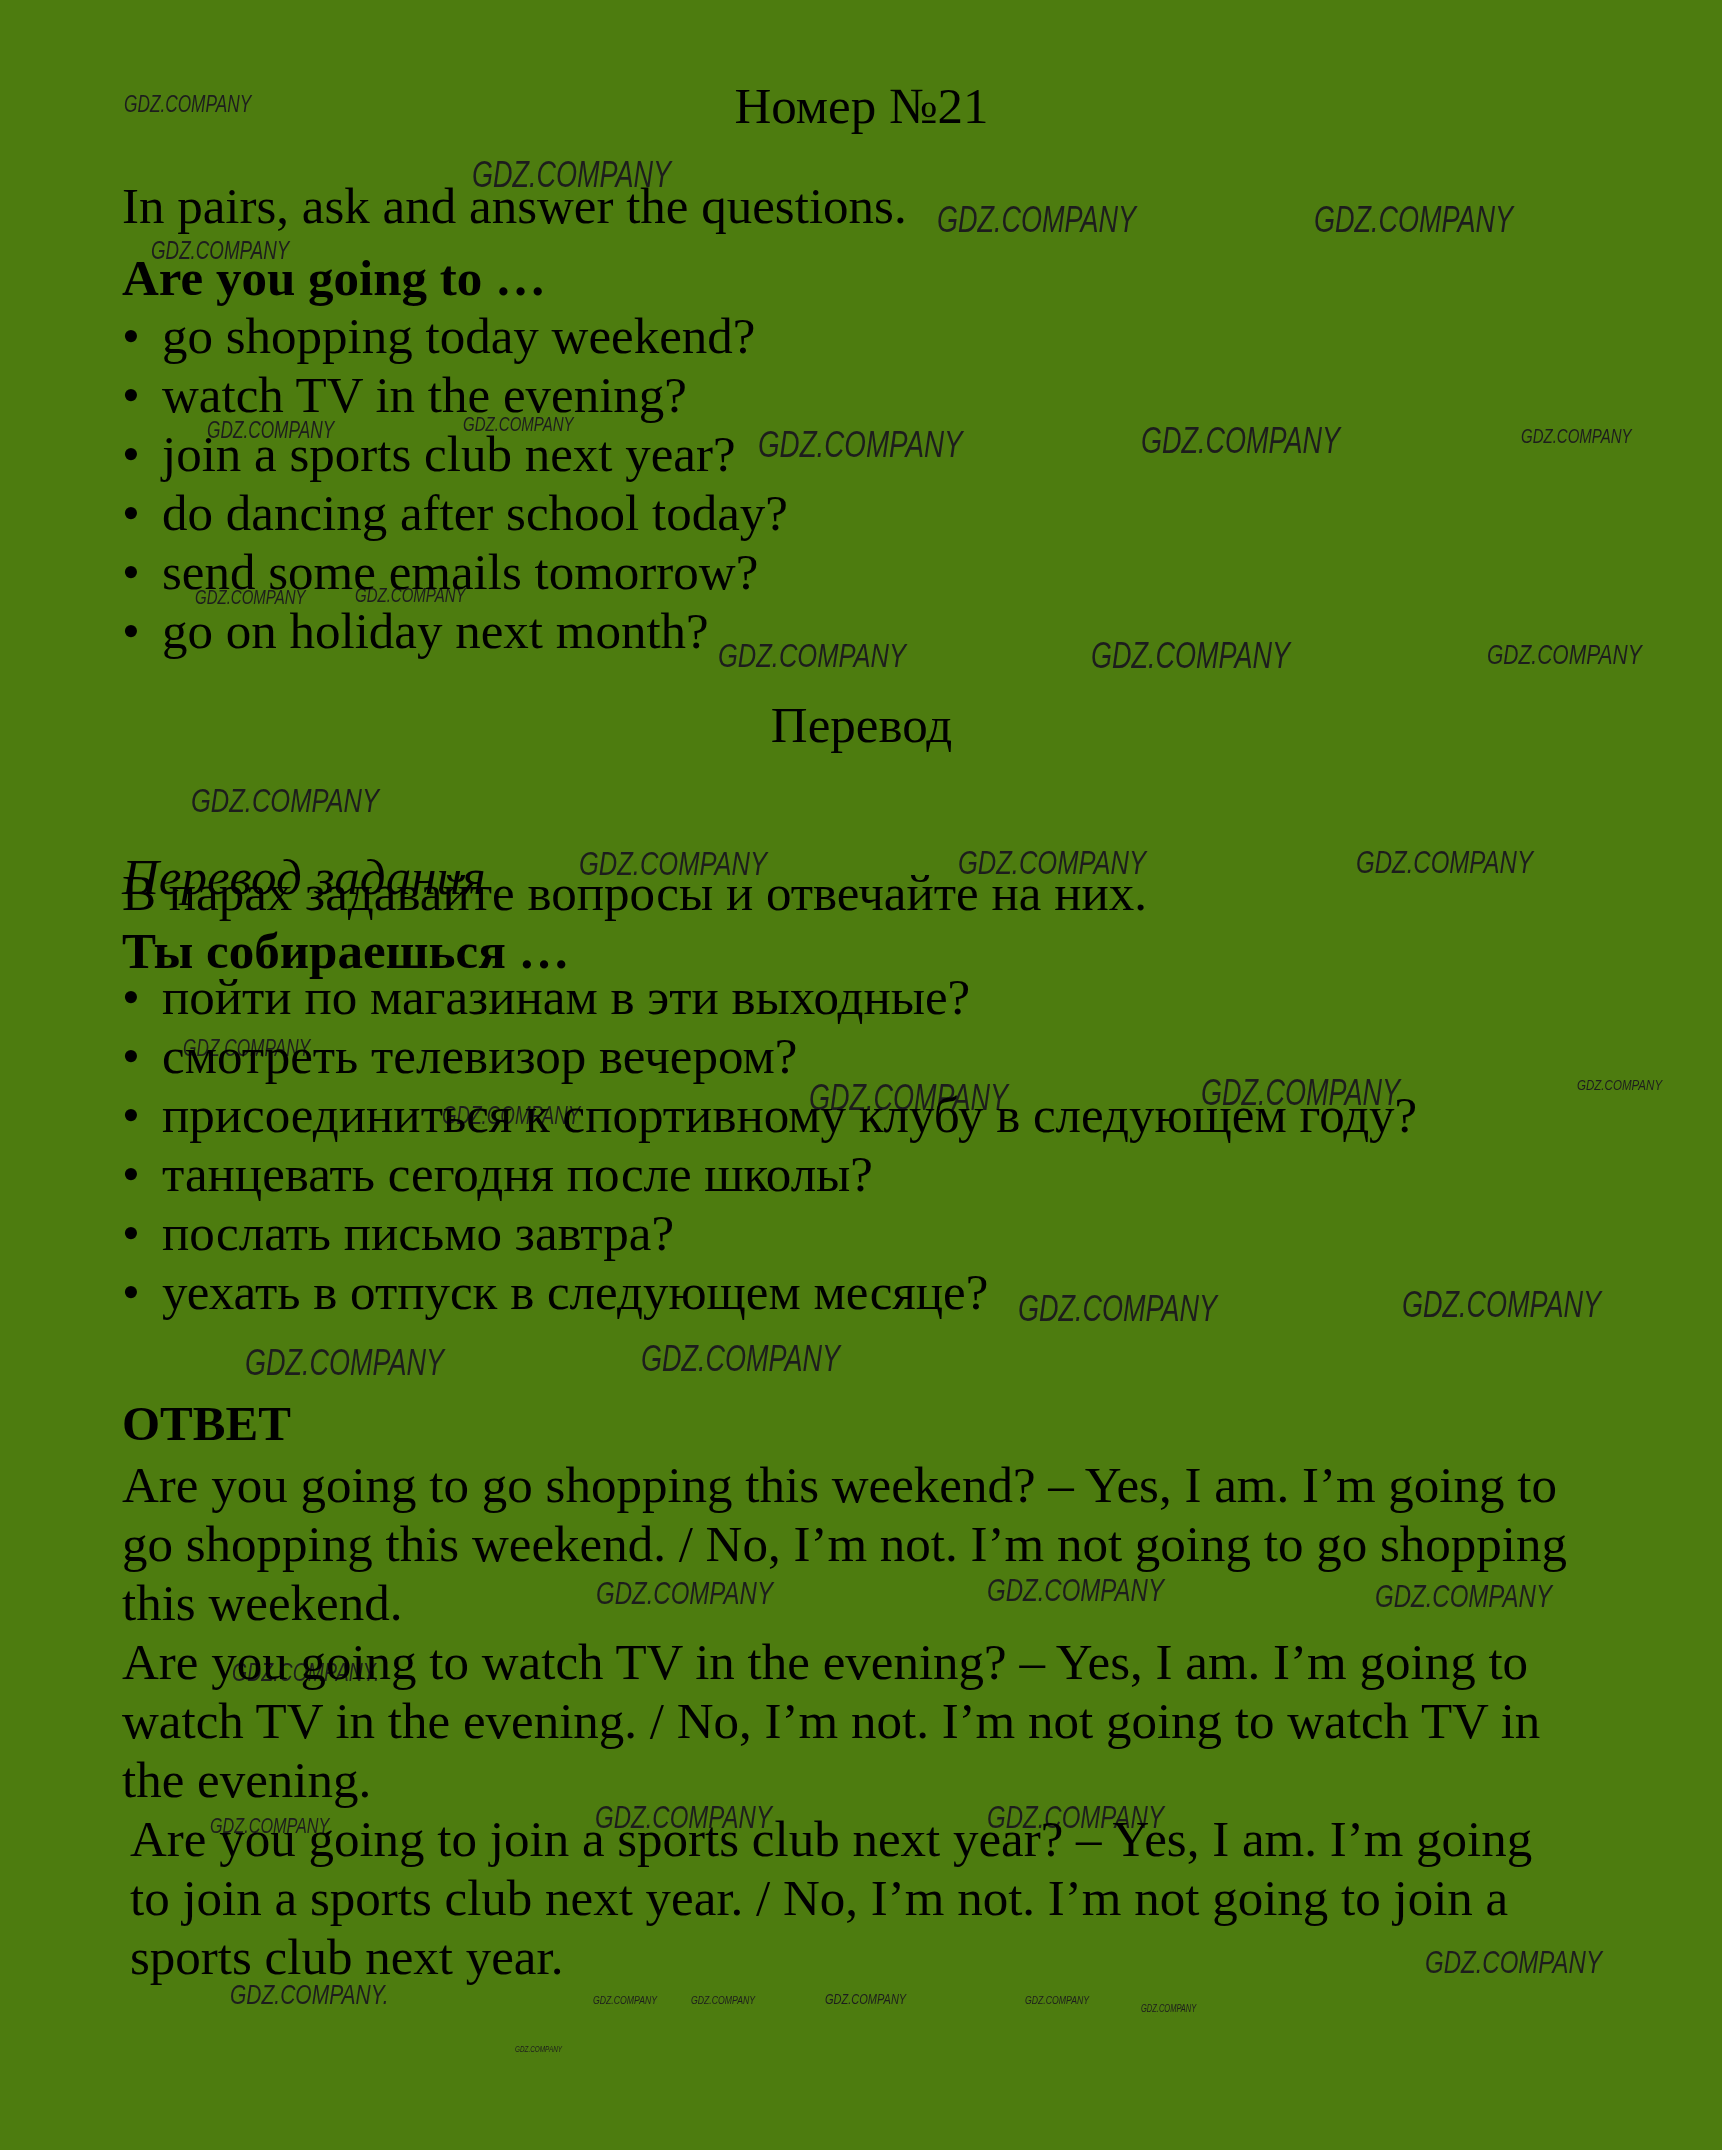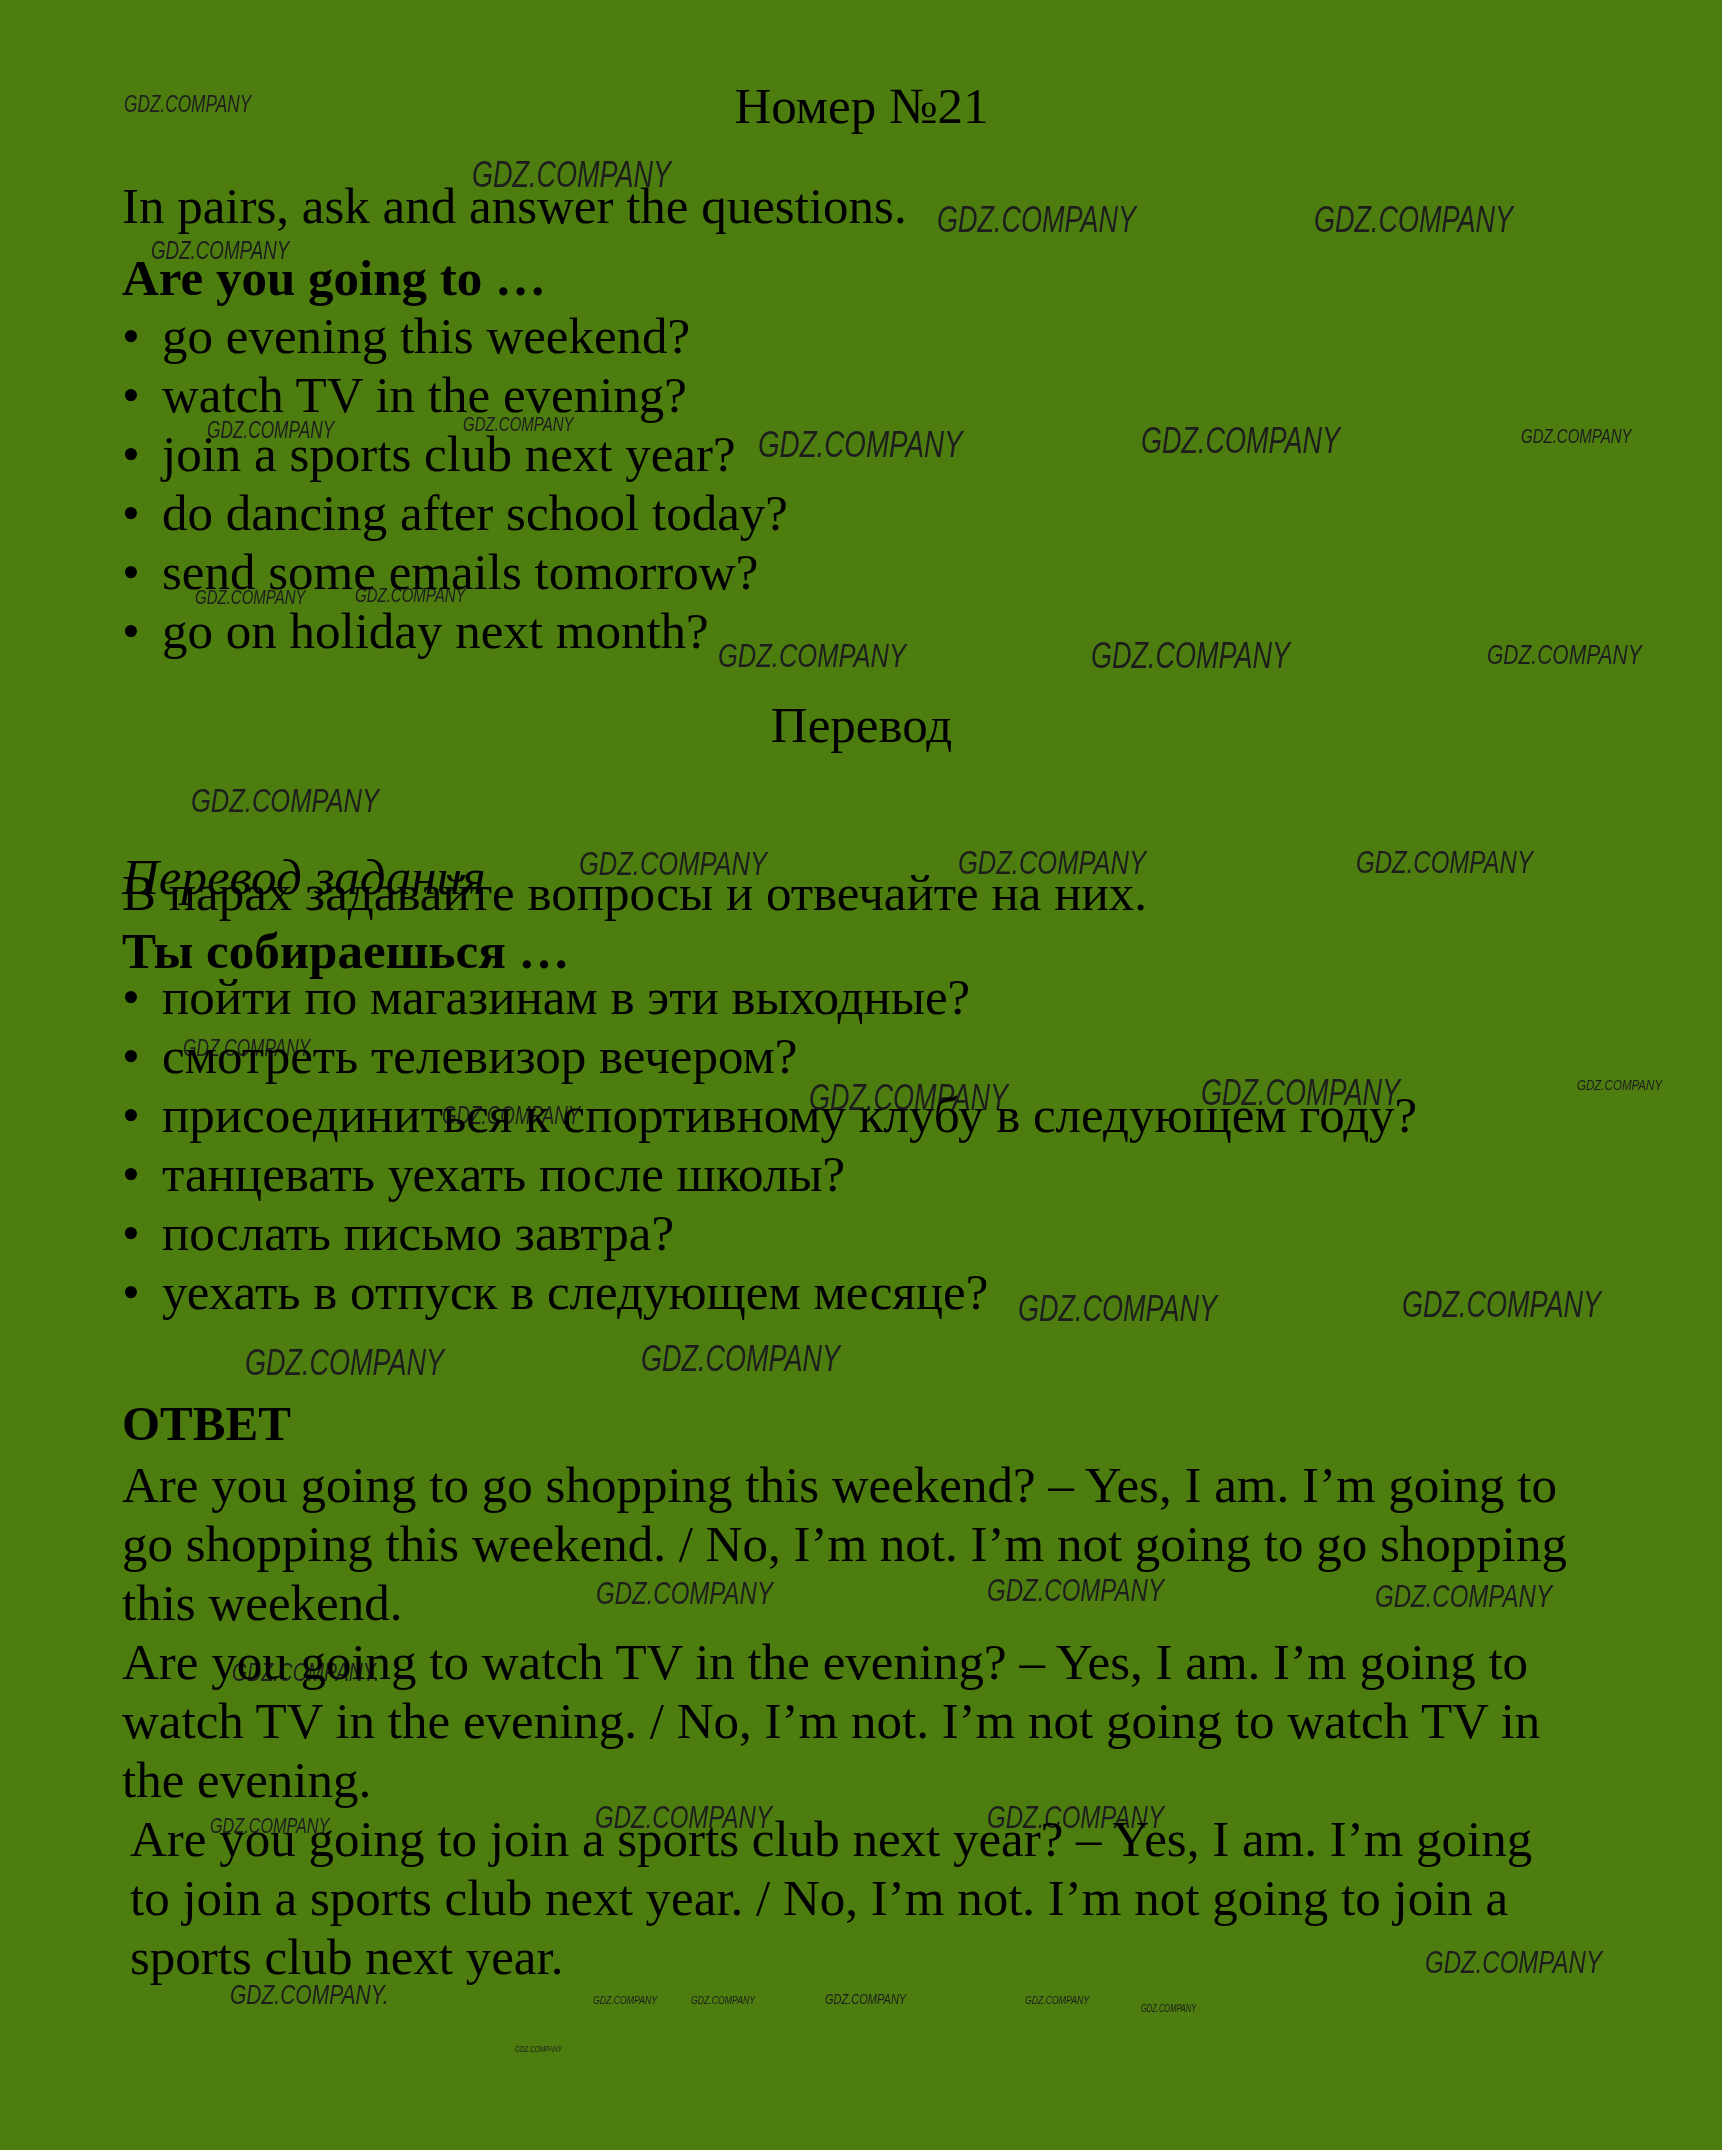--- a/index.html
+++ b/index.html
@@ -95,39 +95,39 @@
   <i class="wm" style="left:1025px;top:1994px;font-size:11.6px">GDZ.COMPANY</i>
   <i class="wm" style="left:1141px;top:2004px;font-size:10px">GDZ.COMPANY</i>
   <i class="wm" style="left:515px;top:2045px;font-size:8.5px">GDZ.COMPANY</i>
 
   <h1 id="title" class="blk center">Номер №21</h1>
 
   <p id="intro-en" class="blk">In pairs, ask and answer the questions.</p>
   <p id="lead-en" class="blk b">Are you going to …</p>
 
   <ul id="bullets-en" class="blk">
-    <li>go evening this weekend?</li>
+    <li>go shopping today weekend?</li>
     <li>watch TV in the evening?</li>
     <li>join a sports club next year?</li>
     <li>do dancing after school today?</li>
     <li>send some emails tomorrow?</li>
     <li>go on holiday next month?</li>
   </ul>
 
   <h2 id="reshenie" class="blk center">Перевод</h2>
 
   <h3 id="perevod" class="blk bi">Перевод задания</h3>
   <p id="intro-ru" class="blk">В парах задавайте вопросы и отвечайте на них.</p>
   <p id="lead-ru" class="blk b">Ты собираешься …</p>
 
   <ul id="bullets-ru" class="blk">
     <li>пойти по магазинам в эти выходные?</li>
     <li>смотреть телевизор вечером?</li>
     <li>присоединиться к спортивному клубу в следующем году?</li>
-    <li>танцевать уехать после школы?</li>
+    <li>танцевать сегодня после школы?</li>
     <li>послать письмо завтра?</li>
     <li>уехать в отпуск в следующем месяце?</li>
   </ul>
 
   <h3 id="otvet" class="blk b">ОТВЕТ</h3>
 
   <div id="answers" class="blk">
     <p>Are you going to go shopping this weekend? – Yes, I am. I’m going to go shopping this weekend. / No, I’m not. I’m not going to go shopping this weekend.</p>
     <p>Are you going to watch TV in the evening? – Yes, I am. I’m going to watch TV in the evening. / No, I’m not. I’m not going to watch TV in the evening.</p>
     <p>Are you going to join a sports club next year? – Yes, I am. I’m going to join a sports club next year. / No, I’m not. I’m not going to join a sports club next year.</p>

